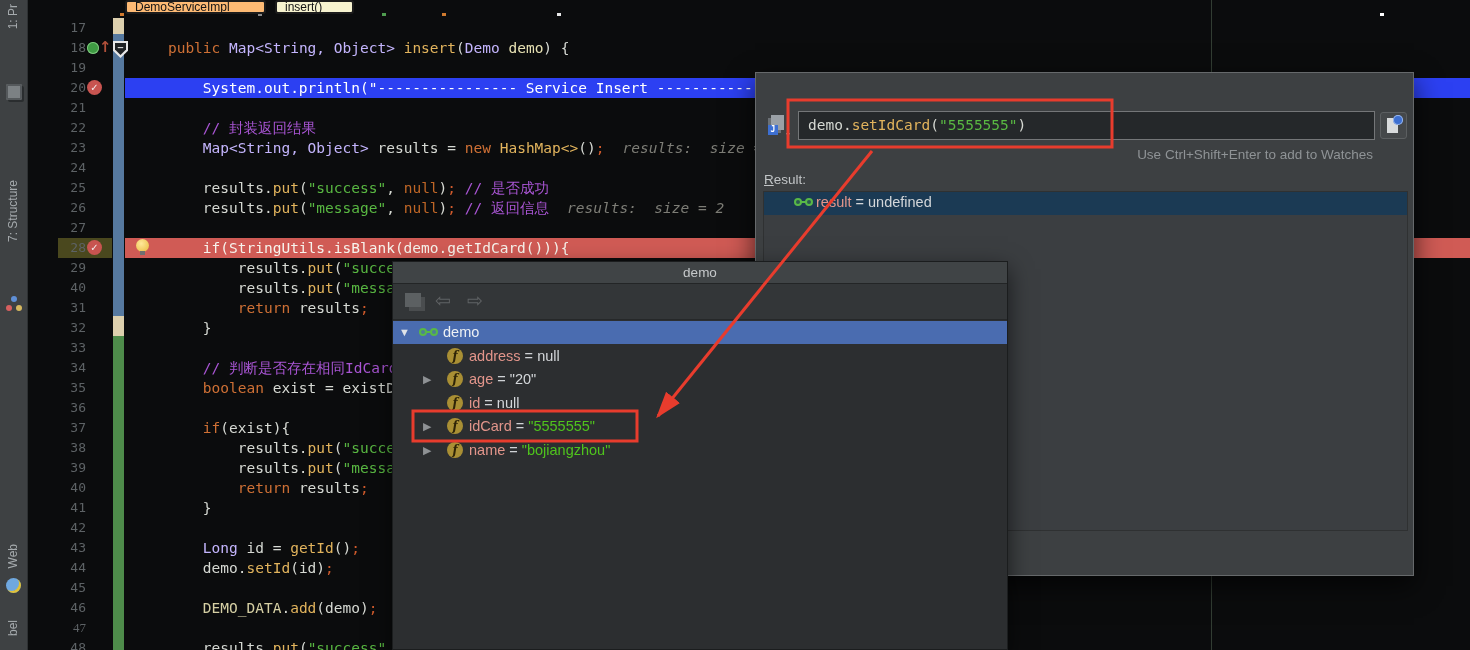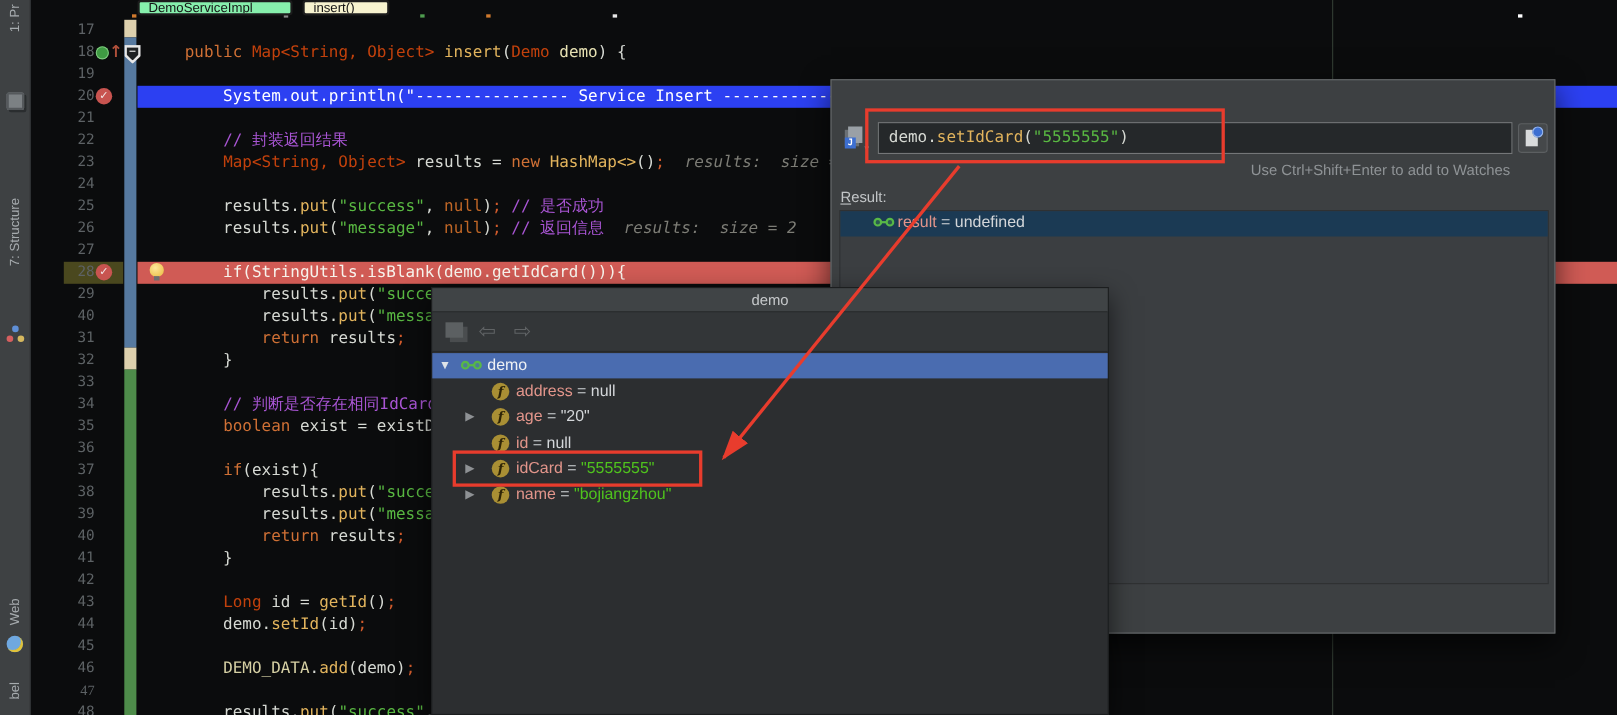--- a/index.html
+++ b/index.html
@@ -40,30 +40,30 @@
   .bm-arrow { position:absolute; left:71px; color:#b0503a; font:bold 15px/14px "DejaVu Sans", sans-serif; z-index:3; }
   .fold-pent-outer { position:absolute; left:85px; top:41px; width:15px; height:17px; z-index:4;
     background:#e8e8e8; clip-path:polygon(0 0,100% 0,100% 58%,50% 100%,0 58%); }
   .fold-pent-inner { position:absolute; left:2px; top:2px; width:11px; height:12px; background:#1f2224;
     clip-path:polygon(0 0,100% 0,100% 55%,50% 100%,0 55%); color:#ddd; font:bold 9px/8px "DejaVu Sans Mono",monospace; text-align:center; }
   .bulb { position:absolute; left:108px; top:239px; width:13px; height:13px; border-radius:50%;
     background:radial-gradient(circle at 40% 35%, #ffe79a, #e8b83a); z-index:3; }
   .bulb:after { content:""; position:absolute; left:4px; top:12px; width:5px; height:4px; background:#6f6f6f; }
 
   .code-line { position:absolute; left:105px; white-space:pre; font:14.5px/20px "DejaVu Sans Mono", monospace; z-index:2; }
-  .tk-p { color:#d6d9d3; } .tk-kw { color:#cf7035; } .tk-type { color:#c2410c; }
+  .tk-p { color:#d6d9d3; } .tk-kw { color:#cf7035; } .tk-type { color:#c4b5fd; }
   .tk-method { color:#e2b45d; } .tk-str { color:#59b842; } .tk-null { color:#bf6626; }
   .tk-semi { color:#d15b2c; } .tk-cm { color:#a955d4; } .tk-param { color:#e6e0b2; }
   .tk-const { color:#d6d0a4; } .tk-onblue { color:#ffffff; } .tk-onred { color:#f7f3ec; }
   .inline-hint { color:#7d7d76; font-style:italic; margin-left:18px; }
 
   .chip { position:absolute; top:0; height:14px; border:2px solid #1c1c1c; border-radius:3px;
     overflow:hidden; z-index:5; }
   .chip span { display:block; margin-top:-5px; padding:0 8px; font-size:12px; line-height:20px; color:#141414; }
-  .chip-1 { left:97px; width:141px; background:#86efac; }
+  .chip-1 { left:97px; width:141px; background:#fdba74; }
   .chip-2 { left:247px; width:79px; background:#f7f3cf; }
   .tick { position:absolute; top:13px; width:4px; height:3px; z-index:4; }
 
   
   .dialog { position:absolute; left:755px; top:72px; width:659px; height:504px; background:#3d4042;
     border:1px solid #66696b; box-shadow:0 10px 26px rgba(0,0,0,.65); z-index:15; }
   .dlg-title { position:absolute; left:0; top:0; right:0; height:30px; background:#ffffff; border-bottom:1px solid #d6d6d6; }
   .dlg-title-icon { position:absolute; left:9px; top:8px; width:15px; height:15px; border-radius:2px;
     background:linear-gradient(135deg,#e4483a 0 45%,#2f2f3d 45% 55%,#3b6fd4 55%); }
   .dlg-title-text { position:absolute; left:32px; top:6px; font-size:14px; color:#4c4c4c; }

